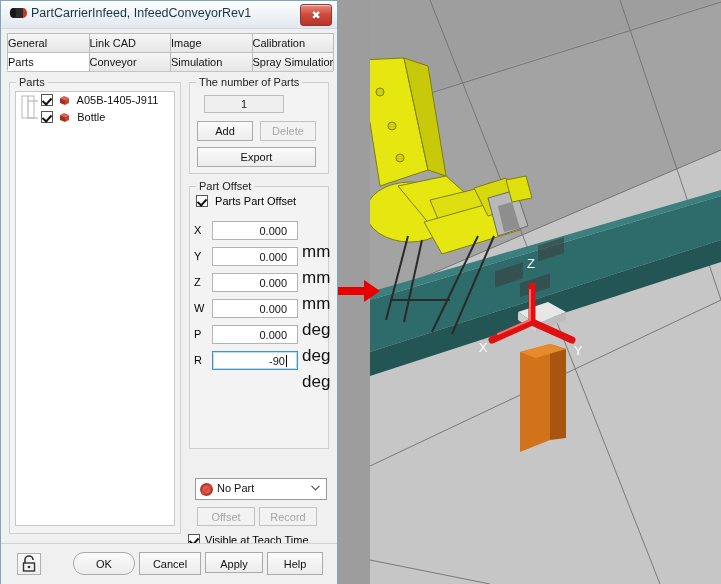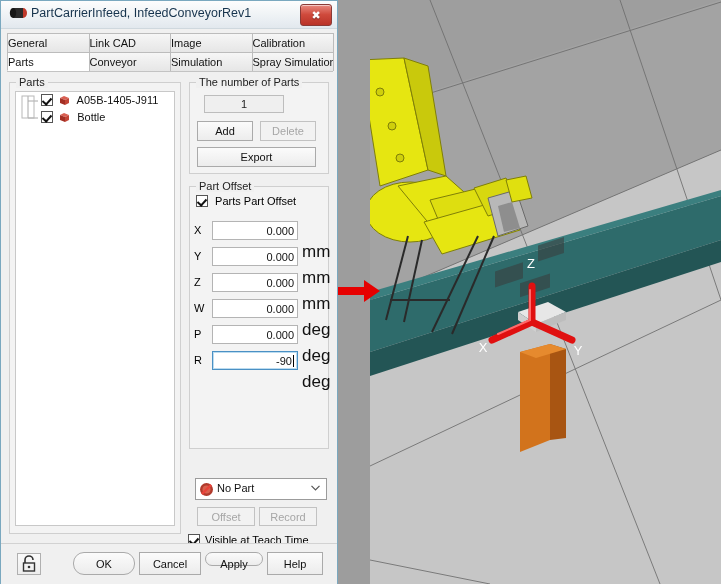--- a/index.html
+++ b/index.html
@@ -82,21 +82,21 @@
   .btn-add{position:absolute;left:7px;top:38px;width:56px;height:20px;line-height:19px;}
   .btn-del{position:absolute;left:70px;top:38px;width:56px;height:20px;line-height:19px;}
   .btn-exp{position:absolute;left:7px;top:64px;width:119px;height:20px;line-height:19px;}
 
   .off-group{left:182px;top:114px;width:140px;height:263px;}
   .epo{position:absolute;left:6px;top:8px;font-size:11px;white-space:nowrap;}
   .row{position:absolute;left:4px;height:20px;}
   .rowlabel{position:absolute;left:0;top:3px;width:14px;font-size:11px;}
   .inp{position:absolute;left:18px;top:0;width:86px;height:19px;
     background:#fff;border:1px solid #b4b4b4;box-sizing:border-box;
-    text-align:right;padding-right:3px;line-height:18px;font-size:11px;color:#111;}
+    text-align:right;padding-right:10px;line-height:18px;font-size:11px;color:#111;}
   .inp.focus{border:1px solid #4a90c4;box-shadow:0 0 0 1px #bcdcf0 inset;}
   .unit{position:absolute;left:108px;top:21px;font-size:17px;color:#111;}
   .caret{display:inline-block;width:1px;height:12px;background:#000;
     vertical-align:-2px;margin-left:1px;}
 
   .combo{position:absolute;left:188px;top:406px;width:132px;height:22px;
     background:#fff;border:1px solid #9b9b9b;box-sizing:border-box;cursor:pointer;}
   .combo-icon{position:absolute;left:3px;top:3px;width:15px;height:15px;}
   .combo-text{position:absolute;left:21px;top:3px;font-size:11px;color:#111;}
   .combo-arrow{position:absolute;right:6px;top:6px;width:9px;height:6px;}
@@ -110,21 +110,21 @@
   .btn-dots{position:absolute;left:277px;top:500px;width:24px;height:17px;line-height:16px;}
 
   
   .bottom{position:absolute;left:0;top:542px;width:336px;height:41px;
     border-top:1px solid #d2d2d2;background:#f0f0f0;}
   .lockbtn{position:absolute;left:16px;top:9px;width:24px;height:22px;
     background:linear-gradient(#fafafa,#ededed);border:1px solid #b0b0b0;
     box-sizing:border-box;cursor:pointer;}
   .btn-ok{position:absolute;left:72px;top:8px;width:62px;height:23px;line-height:22px;border-radius:11px;}
   .btn-cancel{position:absolute;left:138px;top:8px;width:62px;height:23px;line-height:22px;}
-  .btn-apply{position:absolute;left:204px;top:8px;width:58px;height:14px;line-height:22px;border-radius:8px;}
+  .btn-apply{position:absolute;left:204px;top:8px;width:58px;height:21px;line-height:22px;}
   .btn-help{position:absolute;left:266px;top:8px;width:56px;height:23px;line-height:22px;}
 
   
   .arrow{position:absolute;left:338px;top:278px;width:42px;height:26px;}
 </style>
 </head>
 <body>
 
 <div class="root">
 

